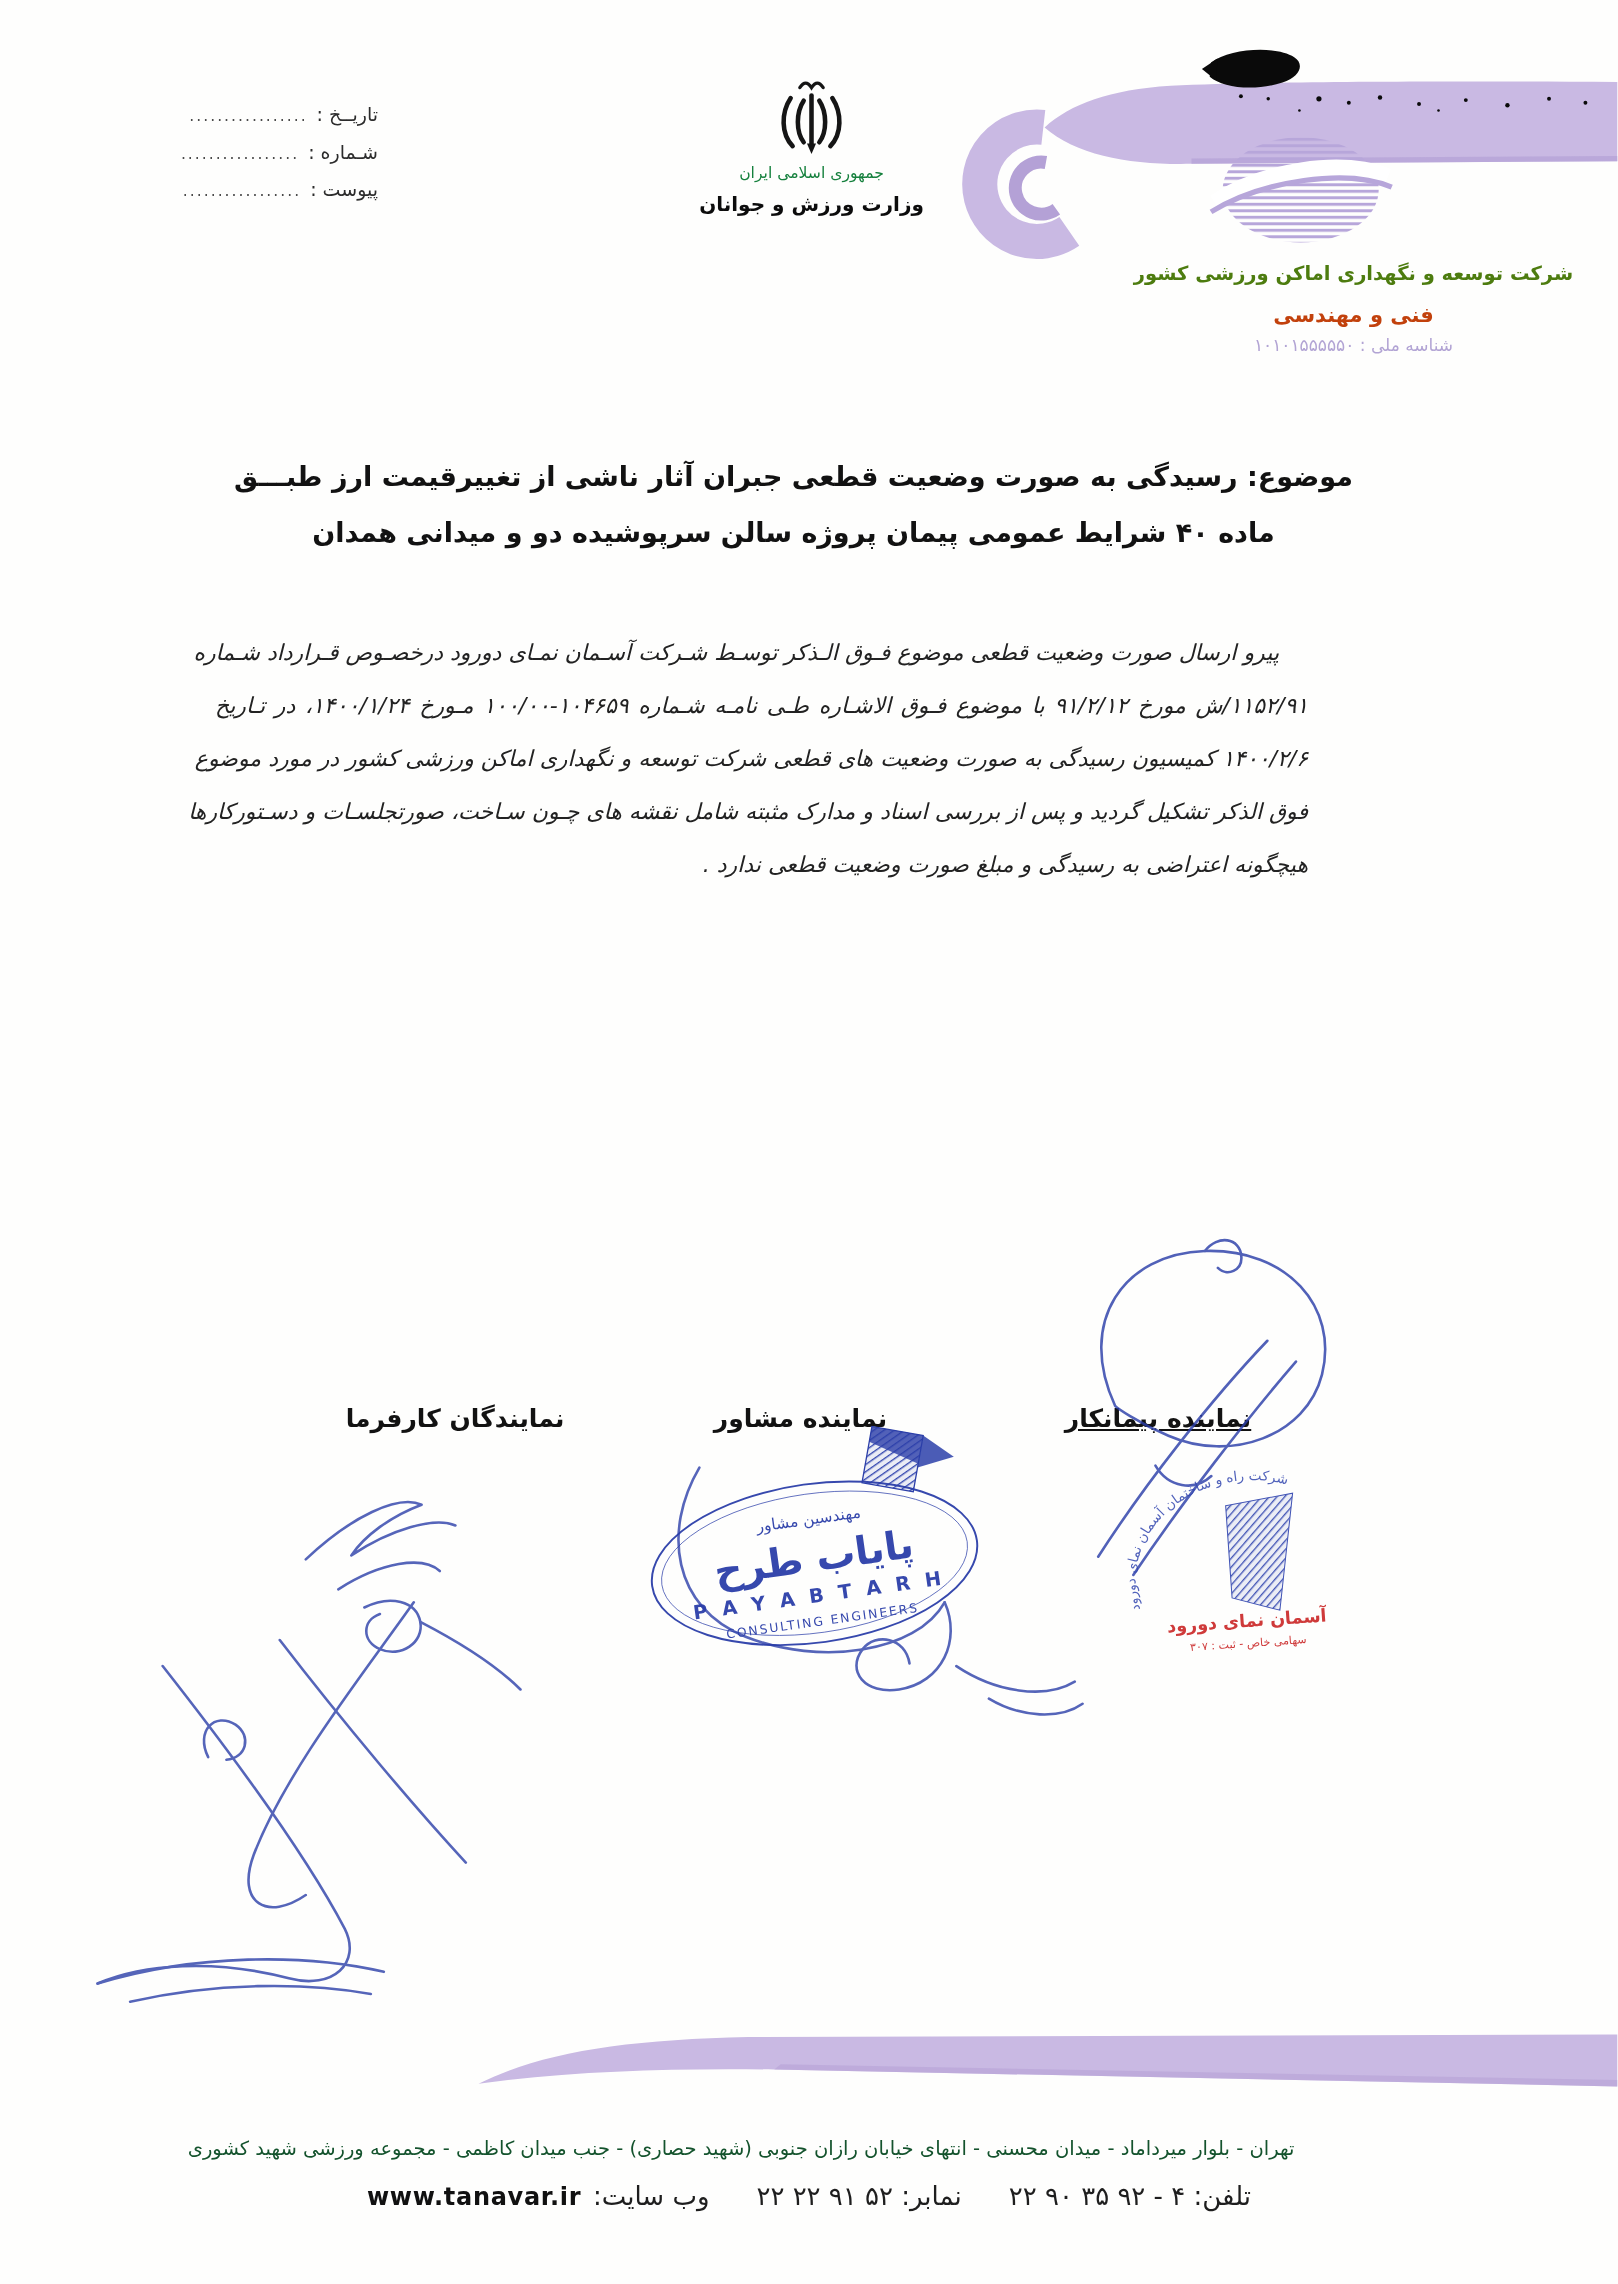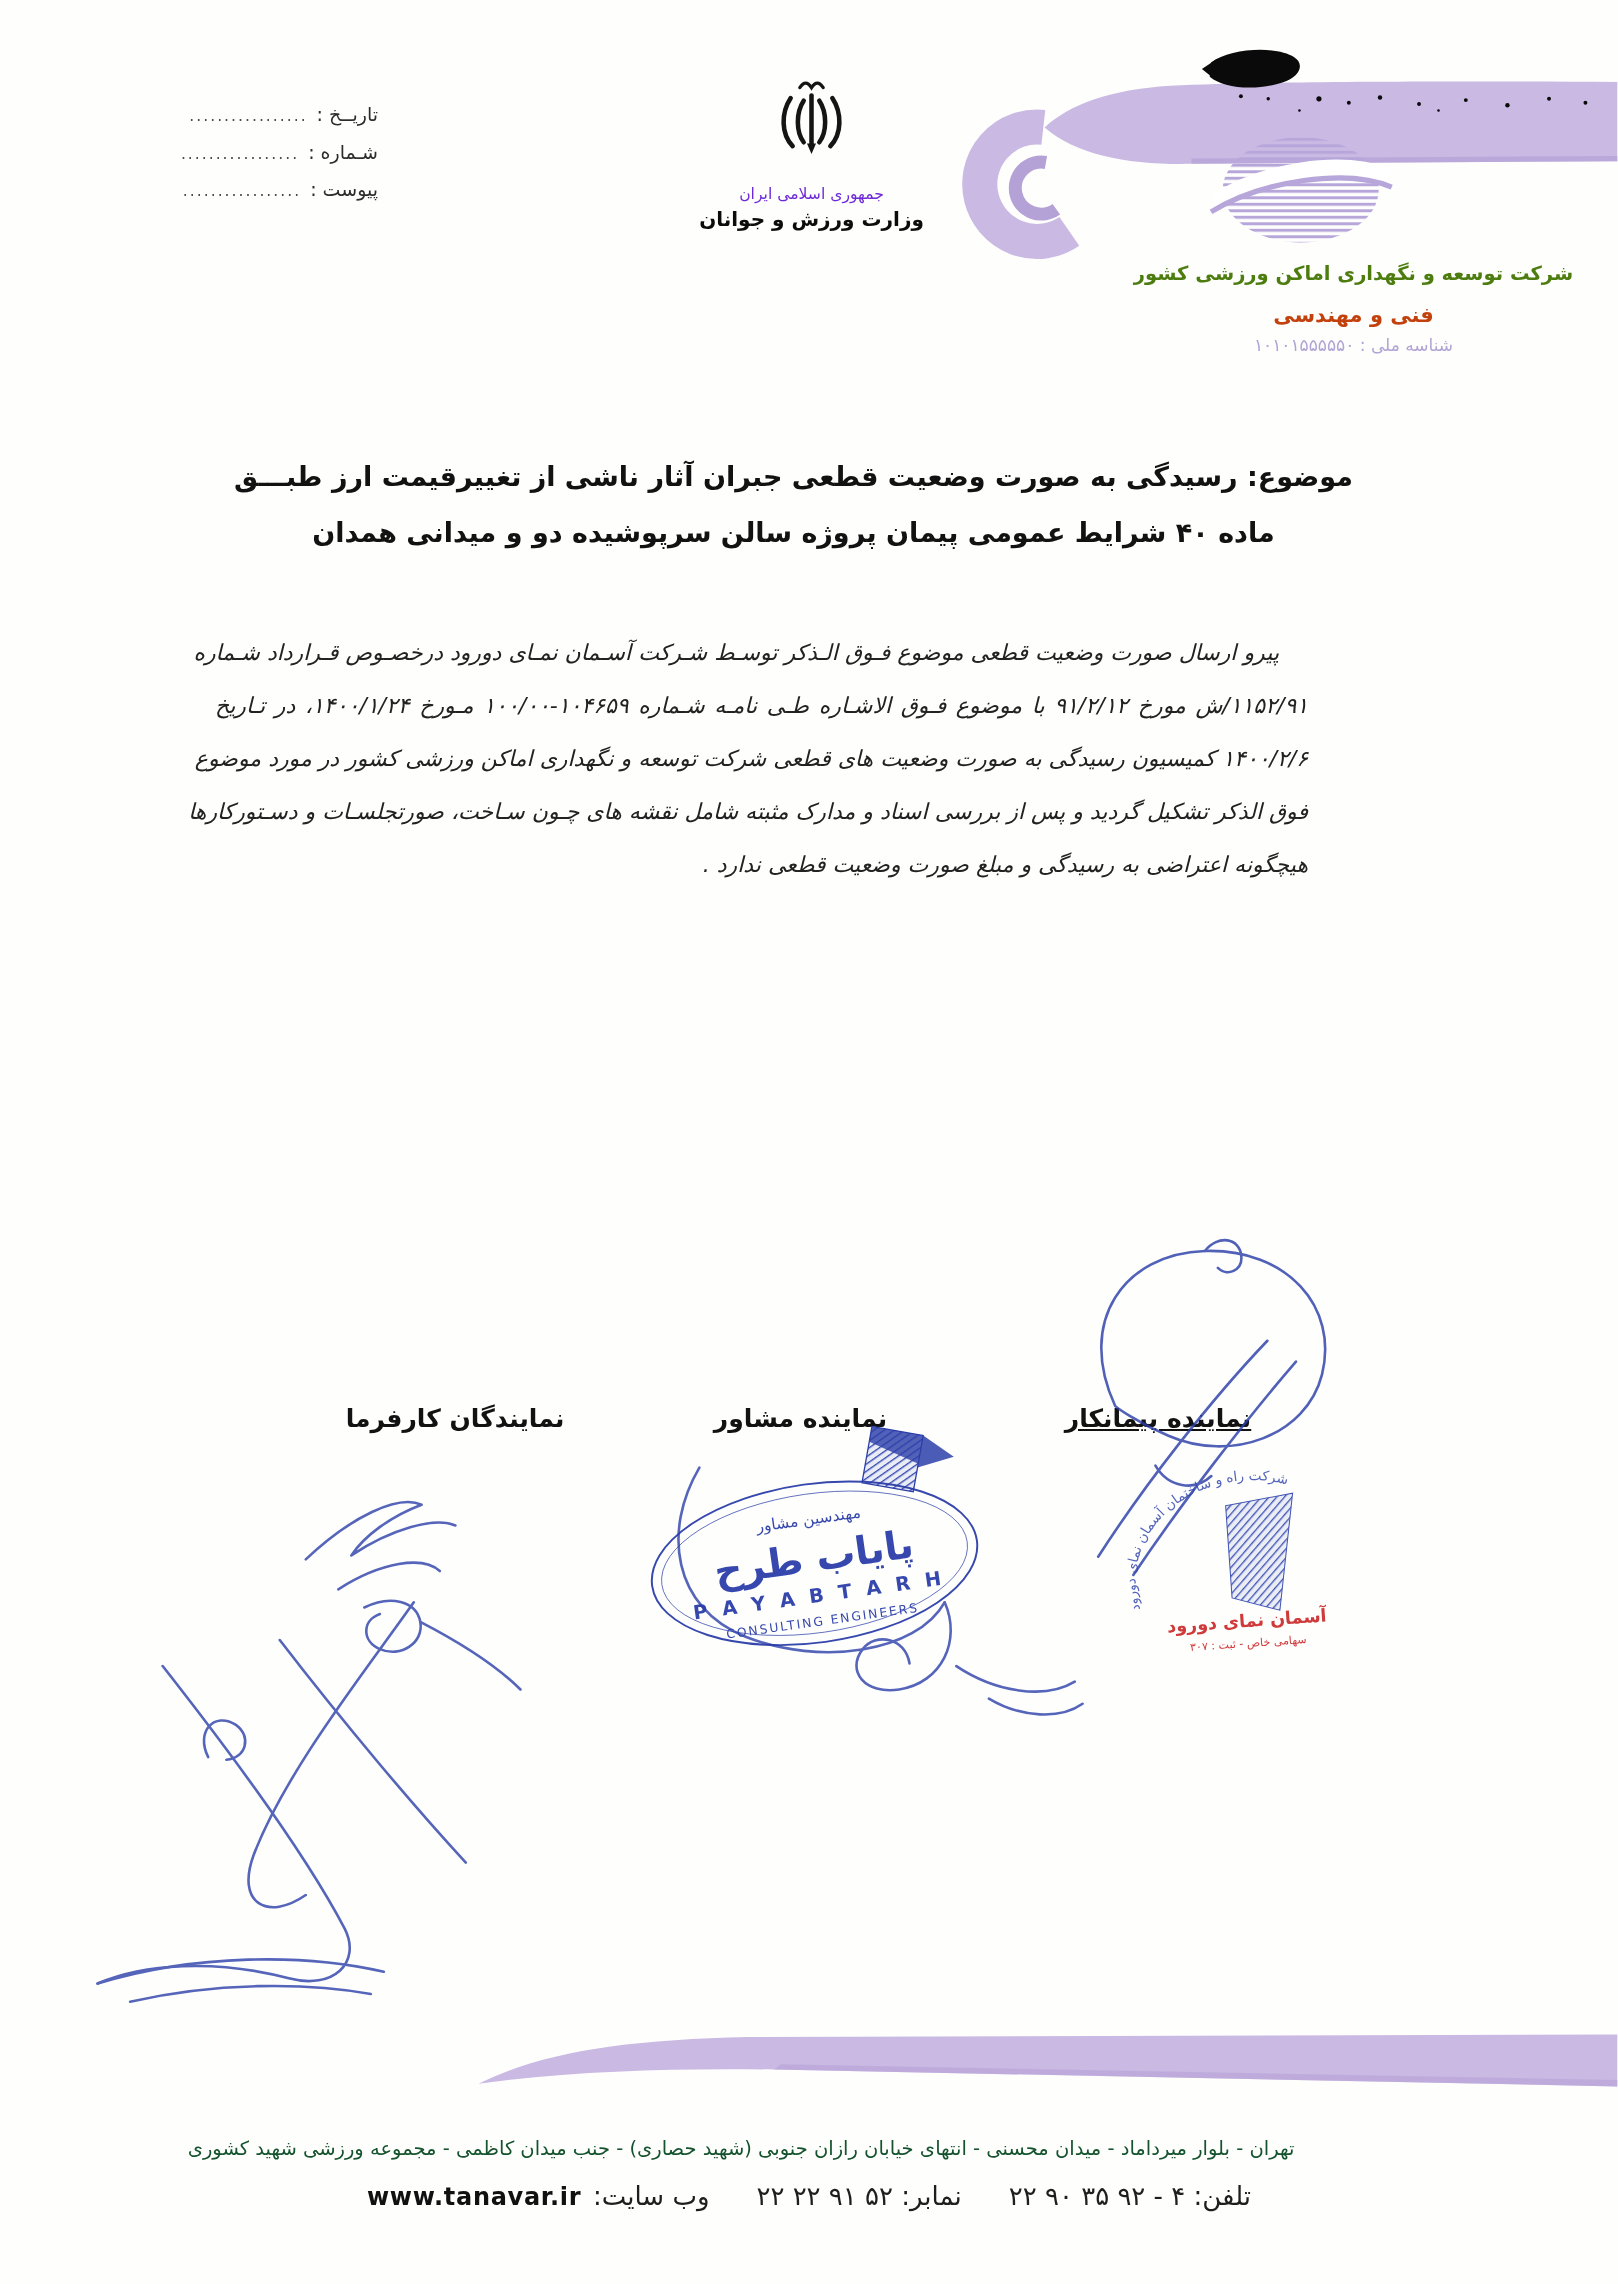--- a/index.html
+++ b/index.html
@@ -12,22 +12,22 @@
   .abs{position:absolute;}
 
   
   .meta-block{left:98px;top:103px;width:280px;direction:rtl;}
   .meta-row{display:flex;direction:rtl;align-items:baseline;gap:9px;margin-bottom:15.6px;}
   .meta-label{font-size:19px;color:#2c2c2c;white-space:nowrap;}
   .meta-dots{font-size:15.6px;letter-spacing:2px;color:#4a4a4a;white-space:nowrap;}
 
   
   .ministry-block{left:662px;top:77px;width:299px;text-align:center;}
-  .ministry-republic{font-size:15.6px;margin-top:23px;color:#6d28d9;}
-  .ministry-name{font-size:20px;font-weight:bold;margin-top:4px;color:#0c0c0c;}
+  .ministry-republic{font-size:15.6px;margin-top:2px;color:#15803d;}
+  .ministry-name{font-size:20px;font-weight:bold;margin-top:10px;color:#0c0c0c;}
 
   
   .company-block{left:1106px;top:262px;width:495px;text-align:center;direction:rtl;}
   .company-name{font-size:19.5px;font-weight:bold;color:#4d7c0f;}
   .company-division{font-size:21px;font-weight:bold;color:#c2410c;margin-top:18px;}
   .company-nid{font-size:17px;color:#b2a4d4;margin-top:7.8px;letter-spacing:0.7px;}
 
   
   .subject-block{left:195px;top:449px;width:1197px;text-align:center;direction:rtl;}
   .subject-line{font-size:27px;font-weight:800;line-height:56px;color:#121212;}

